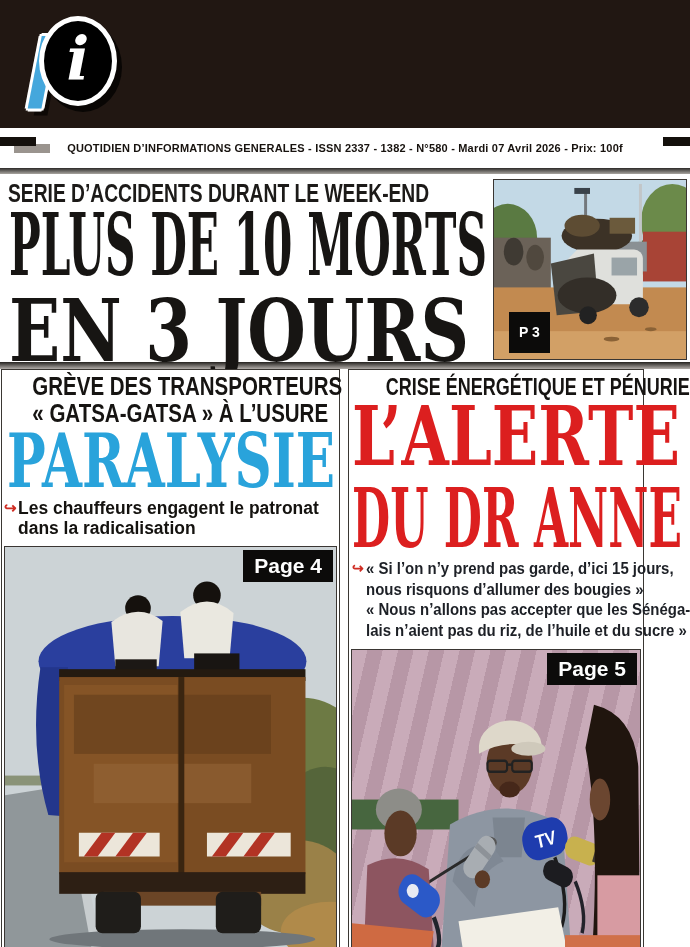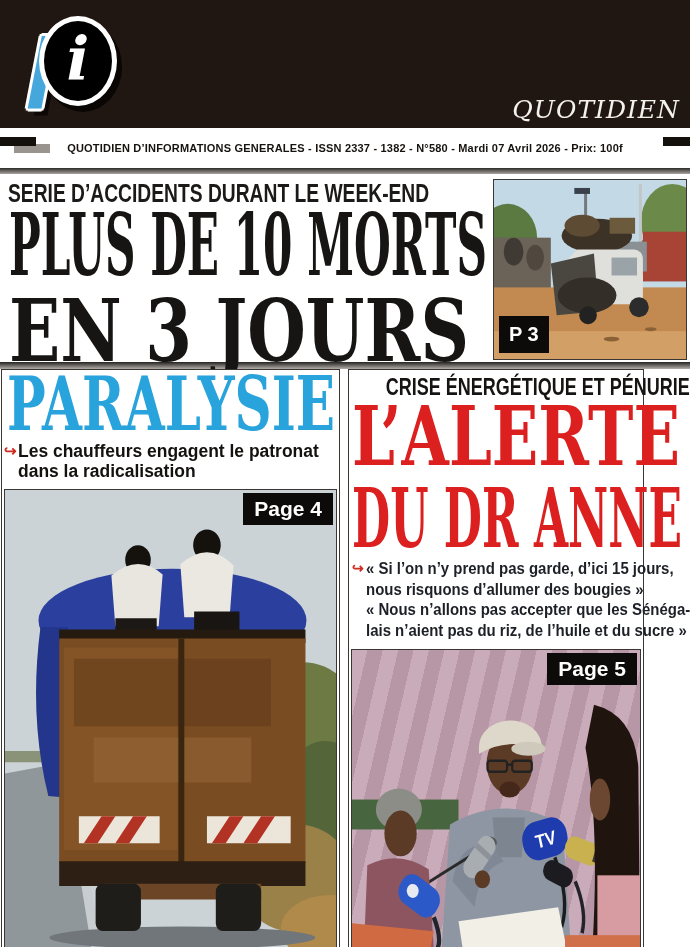--- a/index.html
+++ b/index.html
@@ -52,21 +52,21 @@
     font-family:"DejaVu Serif", serif; font-weight:bold;
   }
   .lead-headline text { fill:#171513; }
 
   .photo { position:relative; overflow:hidden; border:1px solid #3a3633; background:#ccc; }
   .accident-photo { position:absolute; top:5px; right:3px; width:194px; height:181px; }
   .accident-photo svg { display:block; width:100%; height:100%; }
 
   .badge { position:absolute; background:#0c0b0a; color:#fefefe; font-weight:bold;
     font-family:"Liberation Sans", sans-serif; line-height:1.25; }
-  .badge-p3 { left:5px; bottom:6px; font-size:20px; padding:6px 10px; }
+  .badge-p3 { left:15px; bottom:6px; font-size:14px; padding:12px 10px; }
   .badge-tr { right:3px; top:3px; font-size:21px; padding:3px 11px; }
 
   
   .columns { display:flex; gap:8px; padding:0 1px; height:584px; }
   .col { border:1.5px solid #3a3733; background:#fff; display:flex; flex-direction:column; }
   .col-left { width:339px; }
   .col-right { width:296px; }
   .col-kicker { text-align:center; font-size:25px; line-height:1.08; color:#161412; padding-top:3px; }
   .col-kicker > div { transform:scaleX(0.82); transform-origin:center; white-space:nowrap; }
   .col-kicker.single { transform:scaleX(0.75); transform-origin:center; font-size:24px; padding-top:4px; }
@@ -94,21 +94,20 @@
 
 <div class="page">
 
   <header class="masthead">
     <div class="logo">
       <span class="logo-l">l</span>
       <span class="logo-circle">
           <span class="logo-i">i</span>
         </span>
     </div>
-    <div class="masthead-sub">QUOTIDIEN</div>
   </header>
 
   <div class="tagline-row">
     <span class="tag-bar tag-bar-left"></span>
     <span class="tagline">QUOTIDIEN D’INFORMATIONS GENERALES - ISSN 2337 - 1382 - N°580 - Mardi 07 Avril 2026 - Prix: 100f</span>
     <span class="tag-bar tag-bar-right"></span>
   </div>
   <div class="rule-gray"></div>
 
   <section class="lead">
@@ -149,20 +148,24 @@
       </svg>
       <span class="badge badge-p3">P 3</span>
     </figure>
   </section>
 
   <div class="rule-gray mid"></div>
 
   <div class="columns">
 
     <section class="col col-left">
+      <div class="kicker col-kicker">
+        <div>GRÈVE DES TRANSPORTEURS</div>
+        <div>« GATSA-GATSA » À L’USURE</div>
+      </div>
       <svg class="col-headline blue-headline" width="334" height="64" viewBox="0 0 334 64">
         <text x="3" y="57" font-size="74" font-weight="bold" textLength="328" lengthAdjust="spacingAndGlyphs">PARALYSIE</text>
       </svg>
       <div class="deck">
         <span class="red-arrow">↪</span>
         <span class="deck-text">
           <span>Les chauffeurs engagent le patronat</span><br>
           <span>dans la radicalisation</span>
         </span>
       </div>

